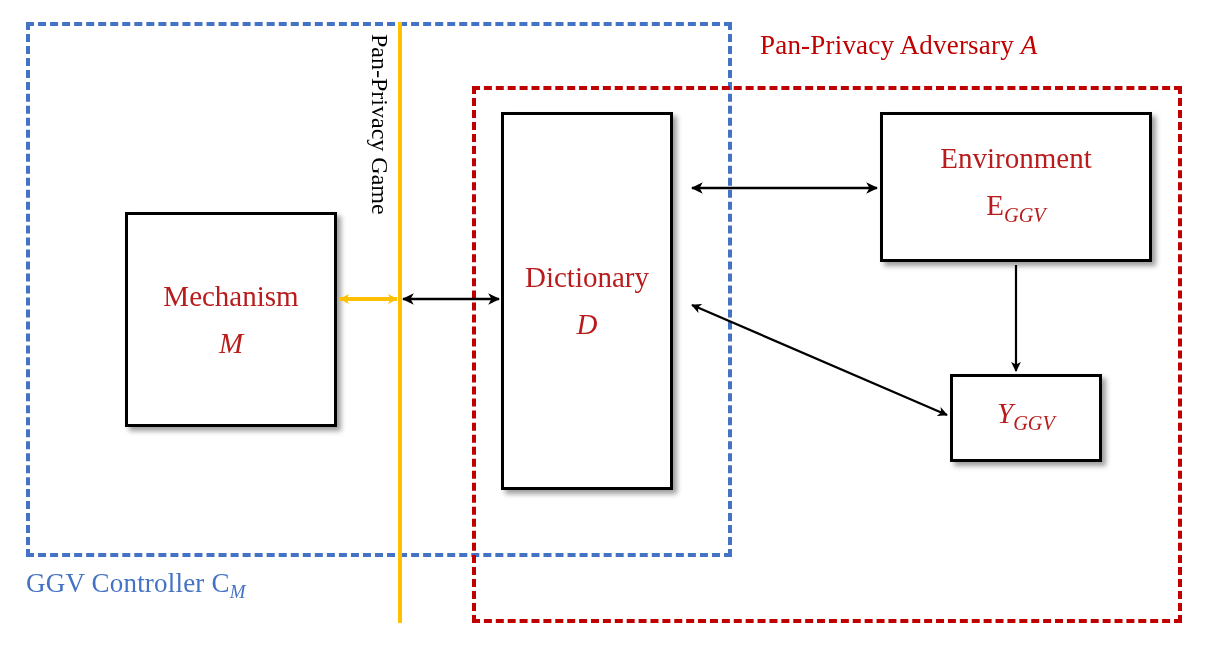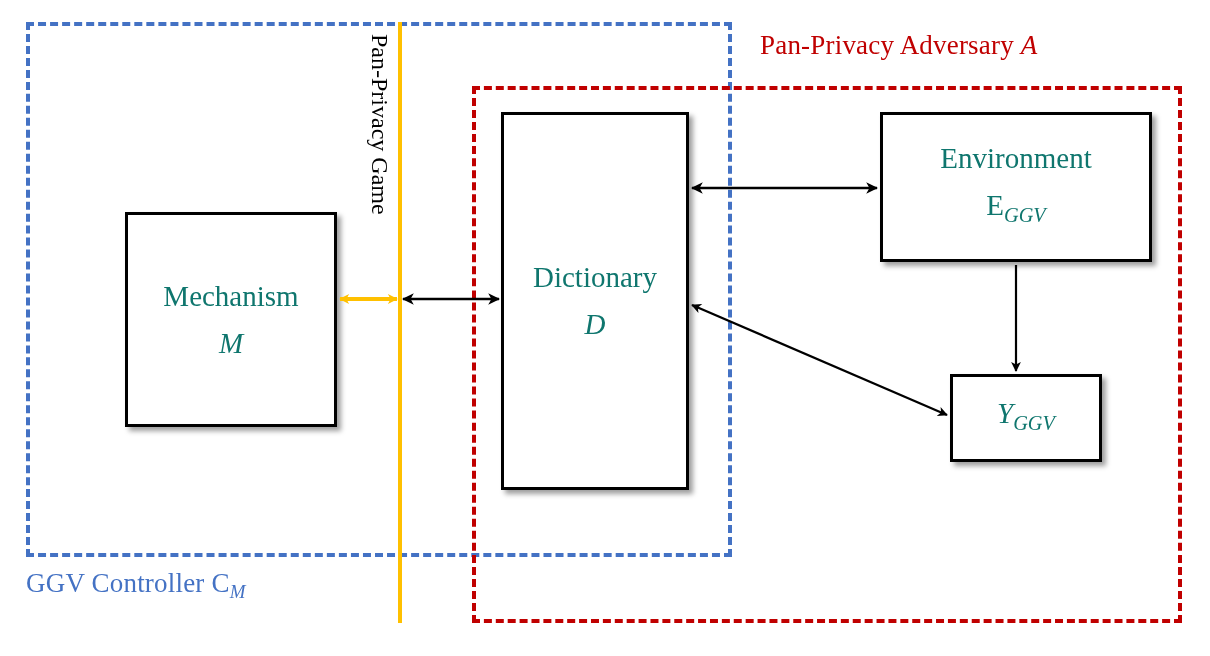--- a/index.html
+++ b/index.html
@@ -102,34 +102,34 @@
     box-sizing: border-box;
     border: 3px solid #000000;
     background: #ffffff;
     box-shadow: 4px 4px 5px rgba(0,0,0,0.38);
     display: flex;
     flex-direction: column;
     align-items: center;
     justify-content: center;
     text-align: center;
     z-index: 8;
-    color: #0f766e;
+    color: #b91c1c;
   }
   .box .line1 {
     font-size: 29px;
     line-height: 35px;
   }
   .box .line2 {
     font-size: 29px;
     line-height: 35px;
     margin-top: 12px;
   }
 
   #mechanism-box { left: 125px; top: 212px; width: 212px; height: 215px; }
-  #dictionary-box { left: 501px; top: 112px; width: 188px; height: 378px; }
+  #dictionary-box { left: 501px; top: 112px; width: 172px; height: 378px; }
   #environment-box { left: 880px; top: 112px; width: 272px; height: 150px; }
   #ygvv-box { left: 950px; top: 374px; width: 152px; height: 88px; }
 
   
   #connectors {
     position: absolute;
     left: 0;
     top: 0;
     width: 1210px;
     height: 656px;

